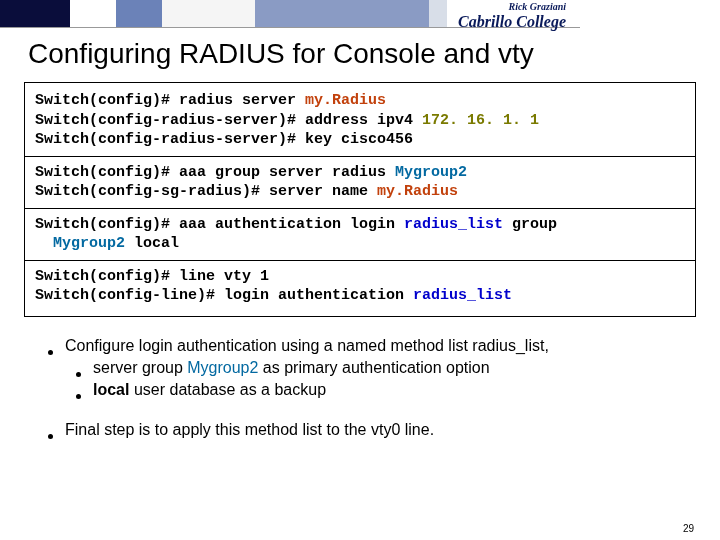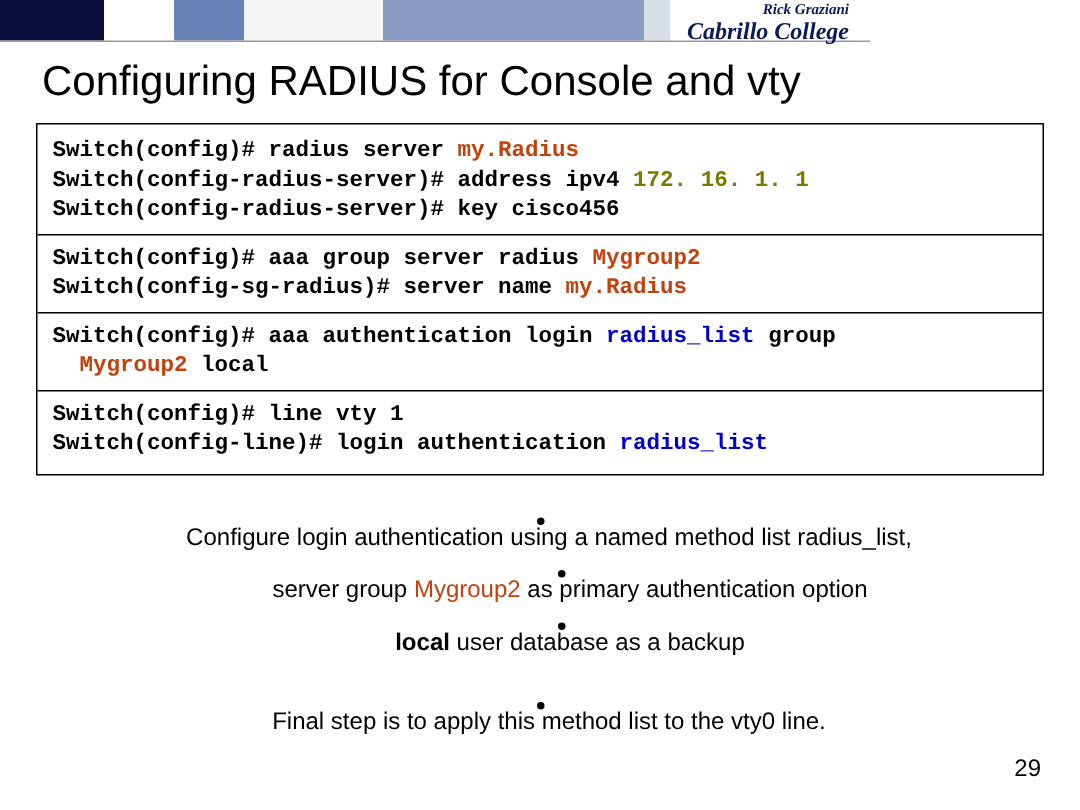--- a/index.html
+++ b/index.html
@@ -60,41 +60,41 @@
     font-weight: bold;
     line-height: 1.3;
   }
   .code-box .sep {
     border: none;
     border-top: 1.5px solid #000;
     margin: 6px -10px;
   }
   .c-red { color: #c2410c; }
   .c-olive { color: #7a7a00; }
-  .c-green { color: #c2410c; }
+  .c-green { color: #0369a1; }
   .c-blue { color: #0000cc; }
   .indent { padding-left: 18px; }
   .bullets {
     margin: 20px 36px 0 48px;
     font-size: 16px;
     color: #000;
   }
-  .bul-row { display: flex; align-items: center; margin-bottom: 4px; flex-direction: column; }
+  .bul-row { display: flex; align-items: flex-end; margin-bottom: 4px; }
   .dot {
     width: 5px; height: 5px; background: #000; border-radius: 50%;
     margin-top: 8px; margin-right: 12px; flex-shrink: 0;
   }
   .sub-bul { margin-left: 28px; }
   .sub-bul .dot { margin-top: 8px; }
   .spacer { height: 18px; }
   .page-num {
     position: absolute;
     right: 26px;
-    bottom: 18px;
-    font-size: 16px;
+    bottom: 6px;
+    font-size: 10px;
     color: #000;
   }
   b { font-weight: bold; }
 </style>
 </head>
 <body>
 
 <div class="header-banner">
   <div class="banner-name">Rick Graziani</div>
   <div class="banner-school">Cabrillo College</div>

